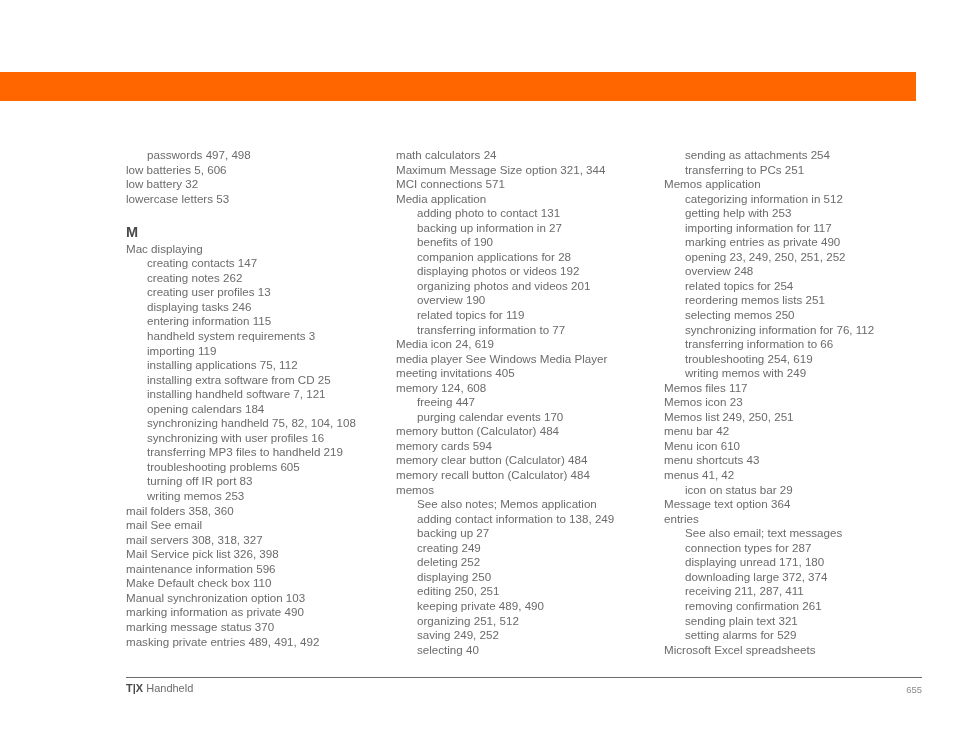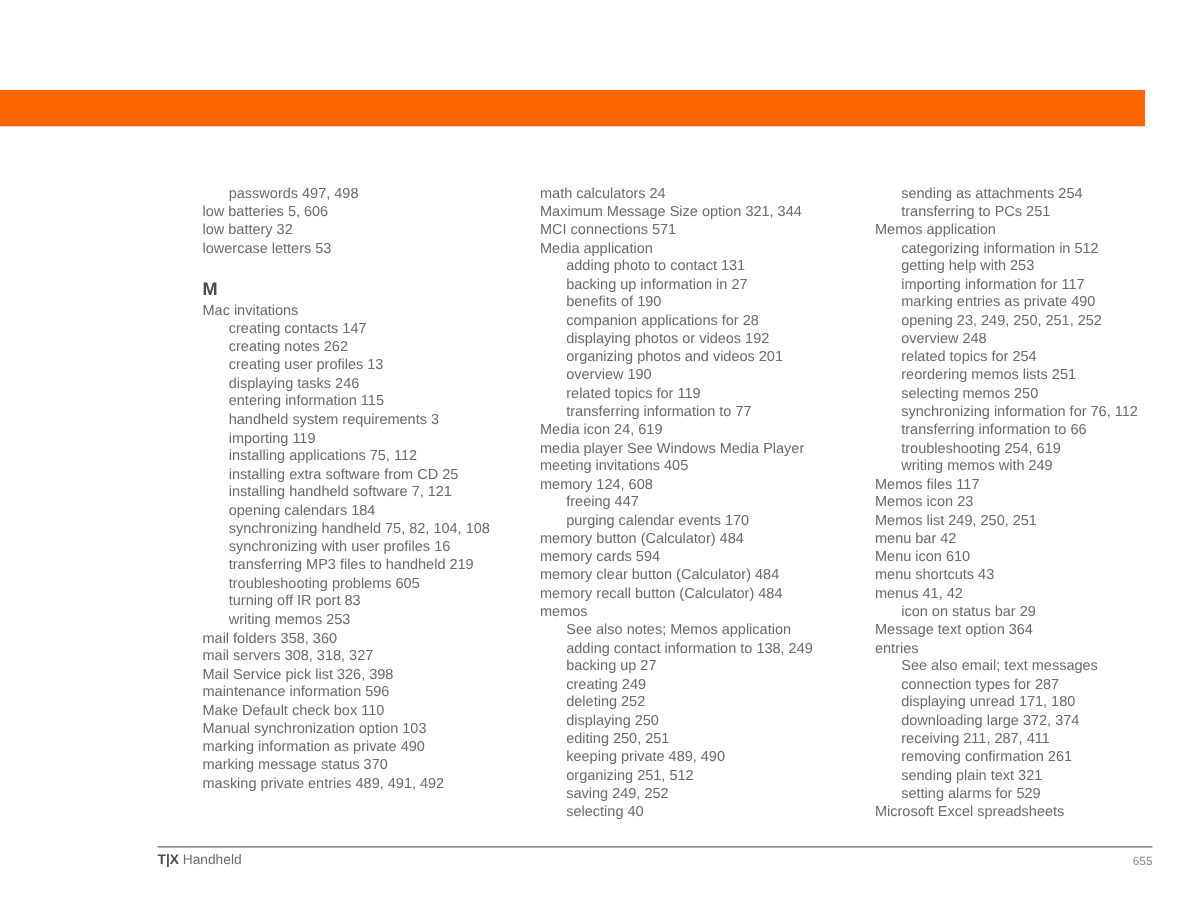--- a/index.html
+++ b/index.html
@@ -41,21 +41,20 @@
     width: 954px;
     height: 510px;
   }
 
   .col {
     position: absolute;
     top: 0;
     font-size: 11.6px;
     color: #6b6b6b;
     line-height: 14.55px;
-    margin-left: 36px;
   }
   .col-1 { left: 126px; width: 262px; }
   .col-2 { left: 396px; width: 262px; }
   .col-3 { left: 664px; width: 282px; }
 
   .entry {
     white-space: nowrap;
     color: #6b6b6b;
     font-size: 11.6px;
     line-height: 14.55px;
@@ -119,39 +118,40 @@
   <div class="header-band"></div>
 
   <div class="columns">
     <div class="col col-1">
         <div class="entry lvl2">passwords 497, 498</div>
         <div class="entry lvl1">low batteries 5, 606</div>
         <div class="entry lvl1">low battery 32</div>
         <div class="entry lvl1">lowercase letters 53</div>
         <div class="entry spacer"></div>
         <div class="entry letter">M</div>
-        <div class="entry lvl1">Mac invitations</div>
+        <div class="entry lvl1">Mac displaying</div>
         <div class="entry lvl2">creating contacts 147</div>
         <div class="entry lvl2">creating notes 262</div>
         <div class="entry lvl2">creating user profiles 13</div>
         <div class="entry lvl2">displaying tasks 246</div>
         <div class="entry lvl2">entering information 115</div>
         <div class="entry lvl2">handheld system requirements 3</div>
         <div class="entry lvl2">importing 119</div>
         <div class="entry lvl2">installing applications 75, 112</div>
         <div class="entry lvl2">installing extra software from CD 25</div>
         <div class="entry lvl2">installing handheld software 7, 121</div>
         <div class="entry lvl2">opening calendars 184</div>
         <div class="entry lvl2">synchronizing handheld 75, 82, 104, 108</div>
         <div class="entry lvl2">synchronizing with user profiles 16</div>
         <div class="entry lvl2">transferring MP3 files to handheld 219</div>
         <div class="entry lvl2">troubleshooting problems 605</div>
         <div class="entry lvl2">turning off IR port 83</div>
         <div class="entry lvl2">writing memos 253</div>
         <div class="entry lvl1">mail folders 358, 360</div>
+        <div class="entry lvl1"><span>mail </span><span class="it">See</span><span> email</span></div>
         <div class="entry lvl1">mail servers 308, 318, 327</div>
         <div class="entry lvl1">Mail Service pick list 326, 398</div>
         <div class="entry lvl1">maintenance information 596</div>
         <div class="entry lvl1">Make Default check box 110</div>
         <div class="entry lvl1">Manual synchronization option 103</div>
         <div class="entry lvl1">marking information as private 490</div>
         <div class="entry lvl1">marking message status 370</div>
         <div class="entry lvl1">masking private entries 489, 491, 492</div>
       </div>
     <div class="col col-2">

